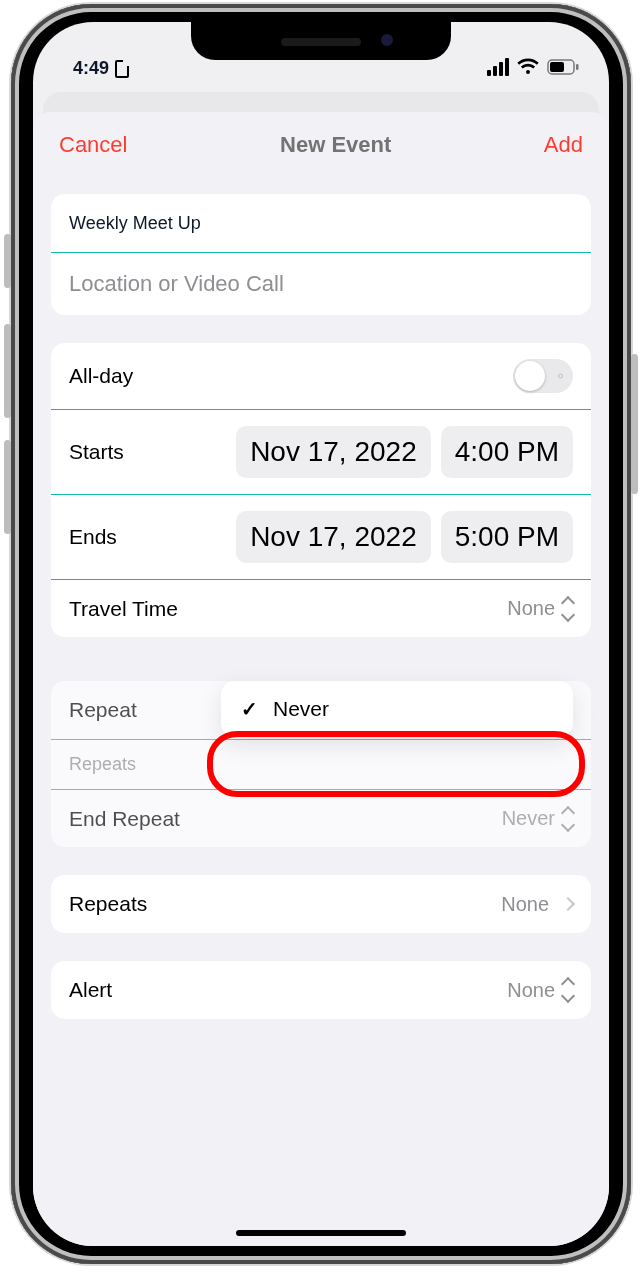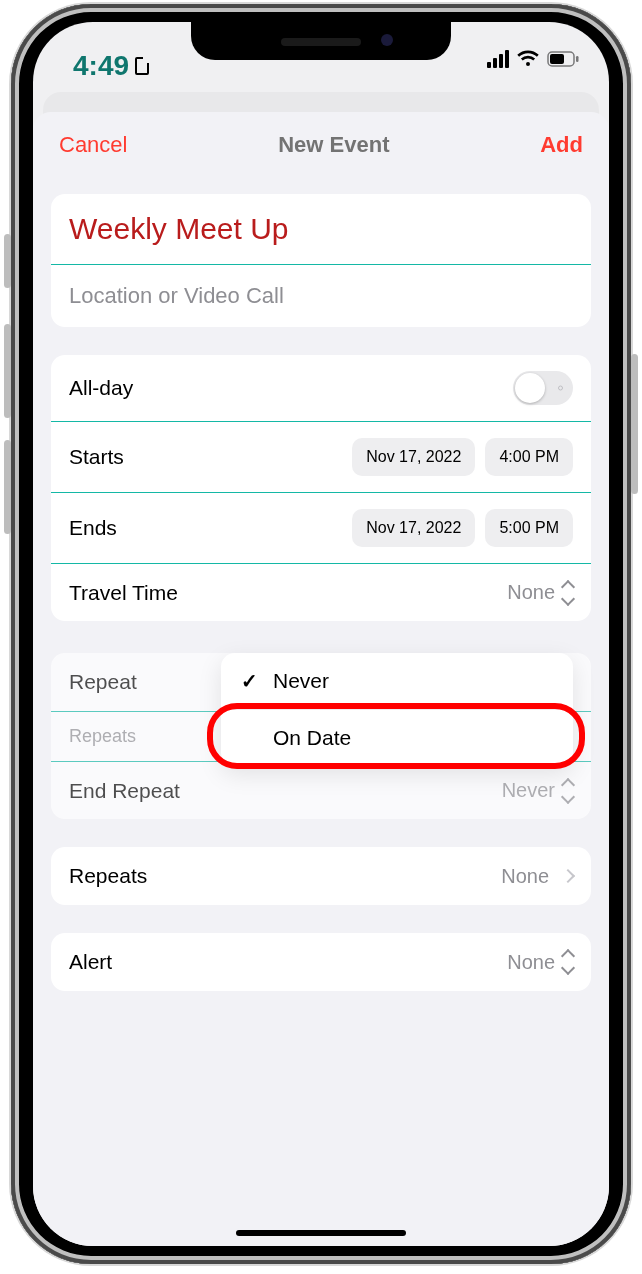--- a/index.html
+++ b/index.html
@@ -52,25 +52,25 @@
   .notch::after {
     content: "";
     position: absolute;
     right: 58px; top: 12px;
     width: 12px; height: 12px;
     background: #1a1a3a; border-radius: 50%;
   }
 
   .statusbar {
     position: absolute;
-    top: 0; left: 0; right: 0;
+    top: 8px; left: 0; right: 0;
     height: 66px;
-    color: #0f766e;
+    color: #0f172a;
     font-weight: 600;
-    font-size: 28px;
+    font-size: 18px;
   }
   .sb-left { position: absolute; left: 40px; top: 28px; display: flex; align-items: center; gap: 6px; }
   .sb-right { position: absolute; right: 30px; top: 28px; display: flex; align-items: center; gap: 8px; }
   .sim-icon { width: 14px; height: 18px; border: 2px solid #000; border-radius: 2px; position: relative; }
   .sim-icon::after { content: ""; position: absolute; right: -2px; top: -2px; width: 6px; height: 6px; background: #f0f0f2; }
   .signal-bars { display: flex; align-items: flex-end; gap: 2px; }
   .signal-bars span { width: 4px; background: #000; border-radius: 1px; }
   .signal-bars span:nth-child(1){height:6px;} .signal-bars span:nth-child(2){height:10px;}
   .signal-bars span:nth-child(3){height:14px;} .signal-bars span:nth-child(4){height:18px;}
   .wifi-icon svg, .battery-icon svg { display: block; }
@@ -94,21 +94,21 @@
 
   .nav {
     display: flex;
     align-items: flex-end;
     justify-content: space-between;
     padding: 20px 26px 18px;
     font-size: 22px;
   }
   .nav .title { font-weight: 600; color: #737373; }
   .nav .cancel, .nav .add { color: #ff3b30; font-size: 22px; }
-  .nav .add { font-weight: 700; }
+  .nav .add { font-weight: 400; }
 
   .content { padding: 0 18px; }
 
   .card {
     background: #fff;
     border-radius: 14px;
     overflow: hidden;
     margin-top: 28px;
   }
   .card:first-child { margin-top: 18px; }
@@ -120,40 +120,40 @@
     padding: 16px 18px;
     min-height: 58px;
     border-top: 1px solid #14b8a6;
     font-size: 21px;
     color: #000;
   }
   .row:first-child { border-top: none; }
   .row.tall { padding: 18px 18px; }
   .row .label { flex: 0 0 auto; }
   .row .spacer { flex: 1; }
-  .row-input { border: none; font-size: 30px; outline: none; width: 100%; background: transparent; color: #b91c1c; }
+  .row-input { border: none; font-size: 18px; outline: none; width: 100%; background: transparent; color: #0f172a; }
   .row-input::placeholder { color: #8e8e93; }
   .placeholder-text { color: #8e8e93; font-size: 22px; }
 
   .switch {
     width: 60px; height: 34px; border-radius: 17px;
     background: #e9e9eb; position: relative;
   }
   .switch::after {
     content: ""; position: absolute; left: 2px; top: 2px;
     width: 30px; height: 30px; border-radius: 50%;
     background: #fff; box-shadow: 0 1px 3px rgba(0,0,0,.25);
   }
   .switch .dot { position: absolute; right: 10px; top: 50%; transform: translateY(-50%); width: 5px; height: 5px; border-radius: 50%; border: 1.5px solid #c0c0c4; }
 
   .pill {
     background: #eeeef0;
     border-radius: 10px;
     padding: 10px 14px;
-    font-size: 16px;
+    font-size: 28px;
     color: #000;
     margin-left: 10px;
   }
 
   .value-secondary { color: #8e8e93; font-size: 20px; display: flex; align-items: center; gap: 6px; }
   .chevrons { width: 12px; height: 18px; position: relative; }
   .chevrons::before, .chevrons::after {
     content: ""; position: absolute; left: 2px; width: 8px; height: 8px;
     border-right: 2px solid #8e8e93; border-top: 2px solid #8e8e93;
   }
@@ -175,21 +175,21 @@
   .popover .prow {
     display: flex; align-items: center;
     padding: 16px 20px;
     font-size: 21px;
     border-top: 1px solid #ededf0;
   }
   .popover .prow:first-child { border-top: none; }
   .check { width: 22px; margin-right: 10px; font-size: 20px; color: #000; font-weight: 700; }
   .check.hidden { visibility: hidden; }
 
-  .repeat-card { position: relative; margin-top: 32px; }
+  .repeat-card { position: relative; margin-top: 44px; }
   .repeat-card .card { position: relative; z-index: 1; }
   .repeats-label { color: #8e8e93; font-size: 18px; }
 
   .highlight-ring {
     position: absolute;
     z-index: 10;
     border: 6px solid #ff0000;
     border-radius: 30px;
     pointer-events: none;
   }
@@ -309,24 +309,20 @@
                 <span class="chevrons"></span>
               </span>
             </div>
           </div>
 
           <div class="popover">
             <div class="prow">
               <span class="check">✓</span>
               <span>Never</span>
             </div>
-            <div class="prow">
-              <span class="check hidden">✓</span>
-              <span>On Date</span>
-            </div>
           </div>
 
           <div class="highlight-ring" style="left:156px; right:6px; top:50px; height:66px;"></div>
         </div>
 
         <div class="card">
           <div class="row">
             <span class="label">Repeats</span>
             <span class="spacer"></span>
             <span class="value-secondary">

